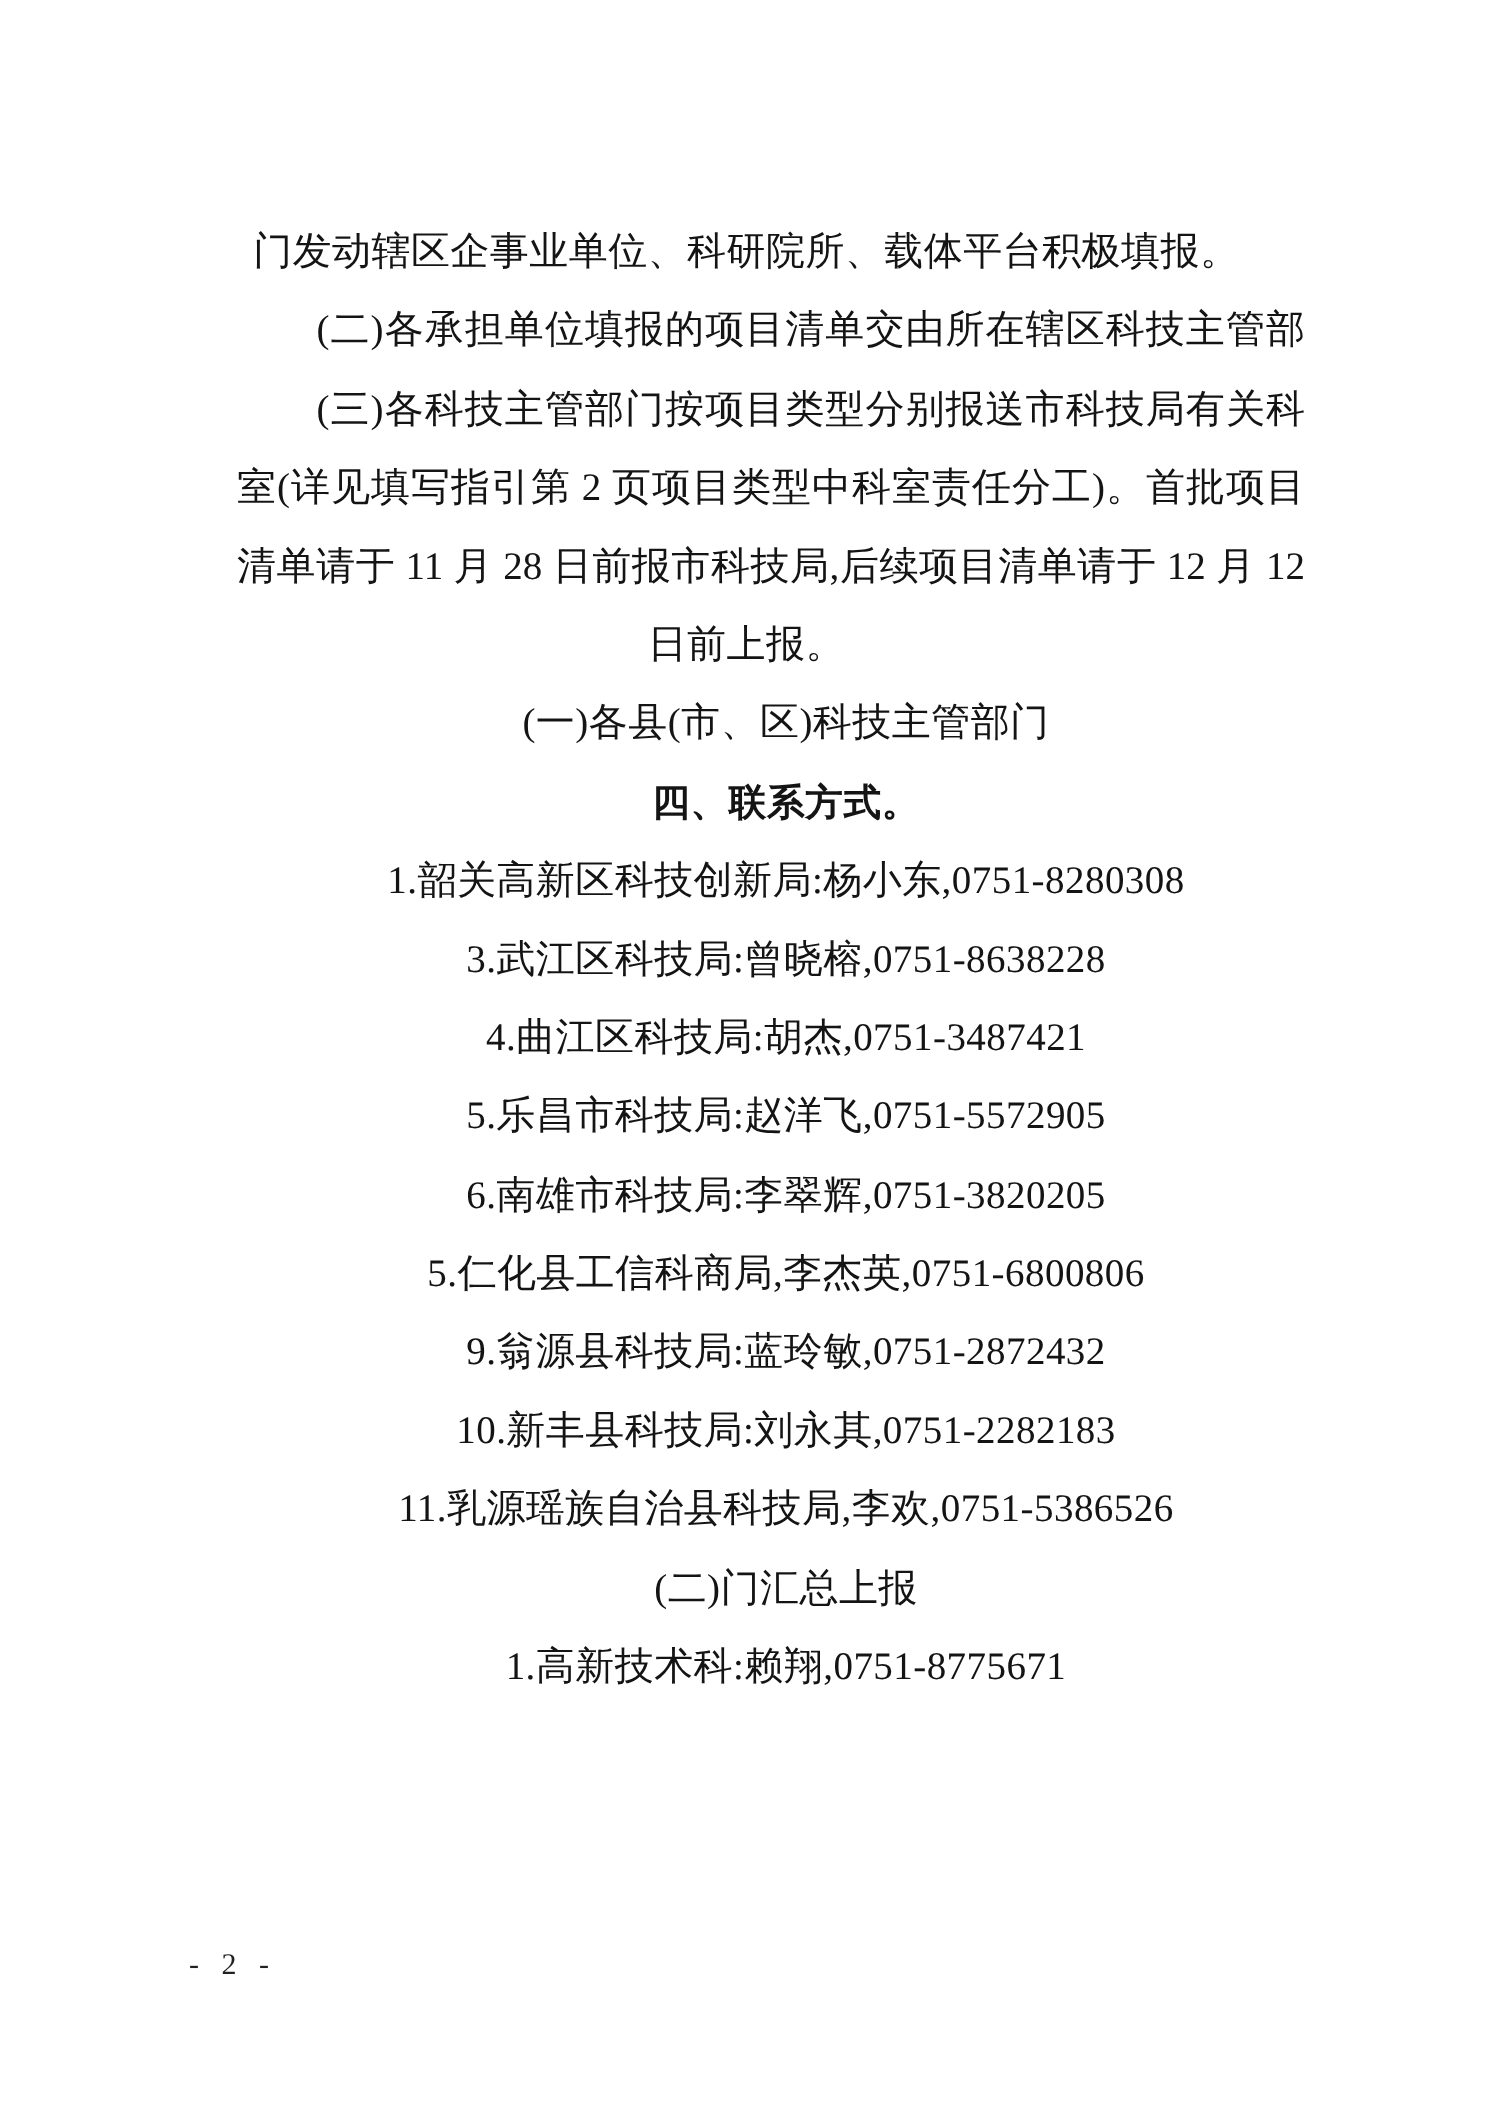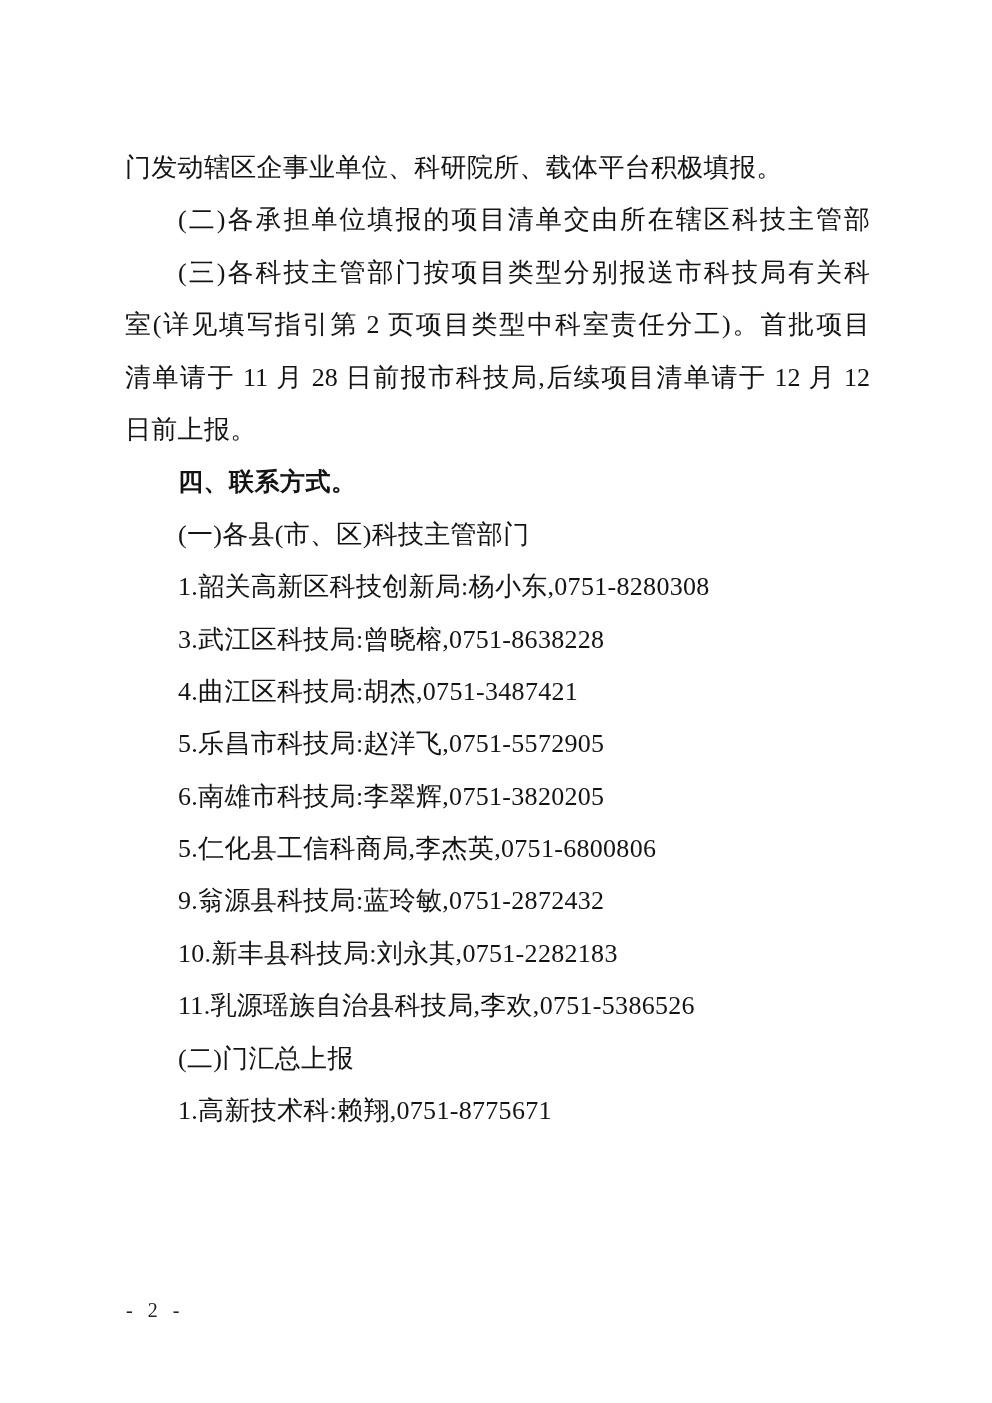--- a/index.html
+++ b/index.html
@@ -21,31 +21,33 @@
     left: 125px;
     top: 142px;
     width: 745px;
   }
   .line {
     font-size: 26px;
     line-height: 52.4px;
     height: 52.4px;
     letter-spacing: 0.3px;
     white-space: nowrap;
+    text-align: center;
   }
   .line.indent {
     text-indent: 53px;
   }
   .line.justify {
     white-space: normal;
     letter-spacing: 0;
     text-align: justify;
     text-align-last: justify;
     max-height: 52.4px;
     overflow: hidden;
+    margin-left: 33px;
   }
   .line.heading {
     font-family: "DejaVu Sans", "Liberation Sans", sans-serif;
     font-weight: bold;
     font-size: 25px;
     letter-spacing: 0.5px;
   }
   .page-number {
     position: absolute;
     left: 126px;
@@ -62,22 +64,22 @@
 
 <div class="page">
   <div class="content">
 
   <div class="line">门发动辖区企事业单位、科研院所、载体平台积极填报。</div>
       <div class="line indent justify">(二)各承担单位填报的项目清单交由所在辖区科技主管部</div>
       <div class="line indent justify">(三)各科技主管部门按项目类型分别报送市科技局有关科</div>
       <div class="line justify">室(详见填写指引第 2 页项目类型中科室责任分工)。首批项目</div>
       <div class="line justify">清单请于 11 月 28 日前报市科技局,后续项目清单请于 12 月 12</div>
       <div class="line">日前上报。</div>
+      <div class="line indent">(一)各县(市、区)科技主管部门</div>
       <div class="line heading indent">四、联系方式。</div>
-      <div class="line indent">(一)各县(市、区)科技主管部门</div>
       <div class="line indent">1.韶关高新区科技创新局:杨小东,0751-8280308</div>
       <div class="line indent">3.武江区科技局:曾晓榕,0751-8638228</div>
       <div class="line indent">4.曲江区科技局:胡杰,0751-3487421</div>
       <div class="line indent">5.乐昌市科技局:赵洋飞,0751-5572905</div>
       <div class="line indent">6.南雄市科技局:李翠辉,0751-3820205</div>
       <div class="line indent">5.仁化县工信科商局,李杰英,0751-6800806</div>
       <div class="line indent">9.翁源县科技局:蓝玲敏,0751-2872432</div>
       <div class="line indent">10.新丰县科技局:刘永其,0751-2282183</div>
       <div class="line indent">11.乳源瑶族自治县科技局,李欢,0751-5386526</div>
       <div class="line indent">(二)门汇总上报</div>

